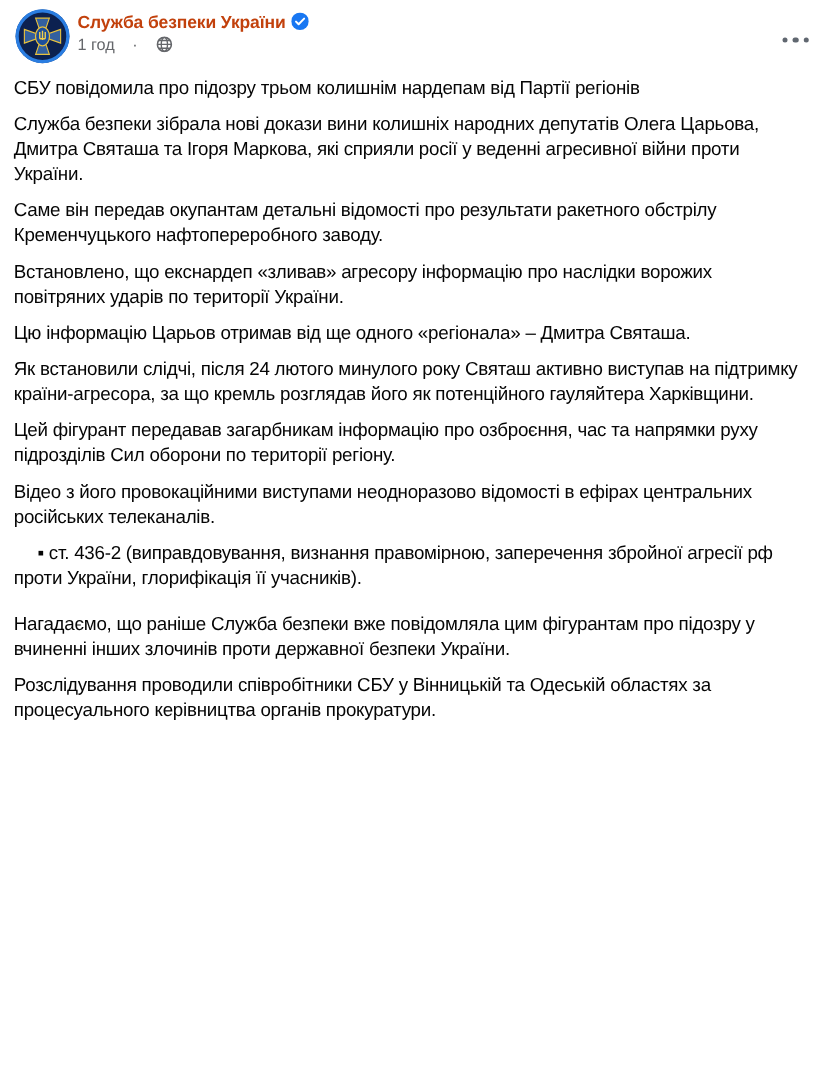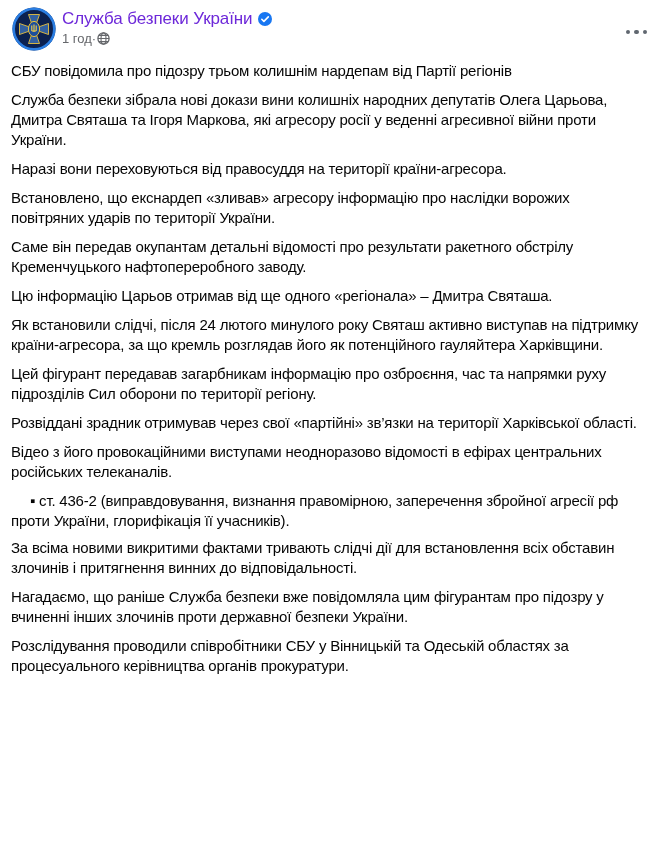--- a/index.html
+++ b/index.html
@@ -32,31 +32,31 @@
     margin-left: 6px;
     padding-top: 3px;
     line-height: 1;
   }
   .name-row {
     display: flex;
     align-items: center;
     gap: 5px;
   }
   .page-name {
-    font-size: 17px;
-    font-weight: 400;
-    color: #6d28d9;
+    font-size: 14px;
+    font-weight: 700;
+    color: #c2410c;
     letter-spacing: -0.1px;
     cursor: pointer;
   }
   .verified { width: 14px; height: 14px; display: inline-block; }
   .meta-row {
     display: flex;
     align-items: center;
-    gap: 0;
+    gap: 14px;
     margin-top: 5px;
     font-size: 13px;
     color: #65676B;
   }
   .meta-row .timestamp { cursor: pointer; }
   .globe { width: 13px; height: 13px; display: inline-block; margin-left: 1px; }
   .more-btn {
     position: absolute;
     right: 13px;
     top: 22px;
@@ -81,21 +81,21 @@
     line-height: 20px;
     letter-spacing: -0.2px;
     color: #050505;
   }
   .post-text p { margin: 0 12px 9px 0; }
   .post-text p.mb-small { margin-bottom: 2px; }
   .post-text p.bullet {
     margin: 0;
     text-indent: 19px;
   }
-  .post-text p.bullet.last { margin-bottom: 7px; }
+  .post-text p.bullet.last { margin-bottom: 17px; }
 </style>
 </head>
 <body>
 
 <div class="post">
 
   <div class="post-header">
 
     <a class="avatar">
       <svg width="44" height="44" viewBox="0 0 44 44">
@@ -139,28 +139,25 @@
       <span style="display:flex;gap:4px;">
         <i></i>
           <i></i>
           <i></i>
       </span>
     </div>
   </div>
 
   <div class="post-text">
     <p>СБУ повідомила про підозру трьом колишнім нардепам від Партії регіонів</p>
-    <p>Служба безпеки зібрала нові докази вини колишніх народних депутатів Олега Царьова, Дмитра Святаша та Ігоря Маркова, які агресору росії у веденні агресивної війни проти України.</p>
-    <p>Наразі вони переховуються від правосуддя на території країни-агресора.</p>
+    <p>Служба безпеки зібрала нові докази вини колишніх народних депутатів Олега Царьова, Дмитра Святаша та Ігоря Маркова, які сприяли росії у веденні агресивної війни проти України.</p>
+    <p>Саме він передав окупантам детальні відомості про результати ракетного обстрілу Кременчуцького нафтопереробного заводу.</p>
     <p>Встановлено, що екснардеп «зливав» агресору інформацію про наслідки ворожих повітряних ударів по території України.</p>
-    <p>Саме він передав окупантам детальні відомості про результати ракетного обстрілу Кременчуцького нафтопереробного заводу.</p>
     <p>Цю інформацію Царьов отримав від ще одного «регіонала» – Дмитра Святаша.</p>
     <p>Як встановили слідчі, після 24 лютого минулого року Святаш активно виступав на підтримку країни-агресора, за що кремль розглядав його як потенційного гауляйтера Харківщини.</p>
     <p>Цей фігурант передавав загарбникам інформацію про озброєння, час та напрямки руху підрозділів Сил оборони по території регіону.</p>
-    <p>Розвіддані зрадник отримував через свої «партійні» зв’язки на території Харківської області.</p>
     <p>Відео з його провокаційними виступами неодноразово відомості в ефірах центральних російських телеканалів.</p>
     <p class="bullet last">▪ ст. 436-2 (виправдовування, визнання правомірною, заперечення збройної агресії рф проти України, глорифікація її учасників).</p>
-    <p>За всіма новими викритими фактами тривають слідчі дії для встановлення всіх обставин злочинів і притягнення винних до відповідальності.</p>
     <p>Нагадаємо, що раніше Служба безпеки вже повідомляла цим фігурантам про підозру у вчиненні інших злочинів проти державної безпеки України.</p>
     <p>Розслідування проводили співробітники СБУ у Вінницькій та Одеській областях за процесуального керівництва органів прокуратури.</p>
   </div>
 
 </div>
 
 </body></html>

